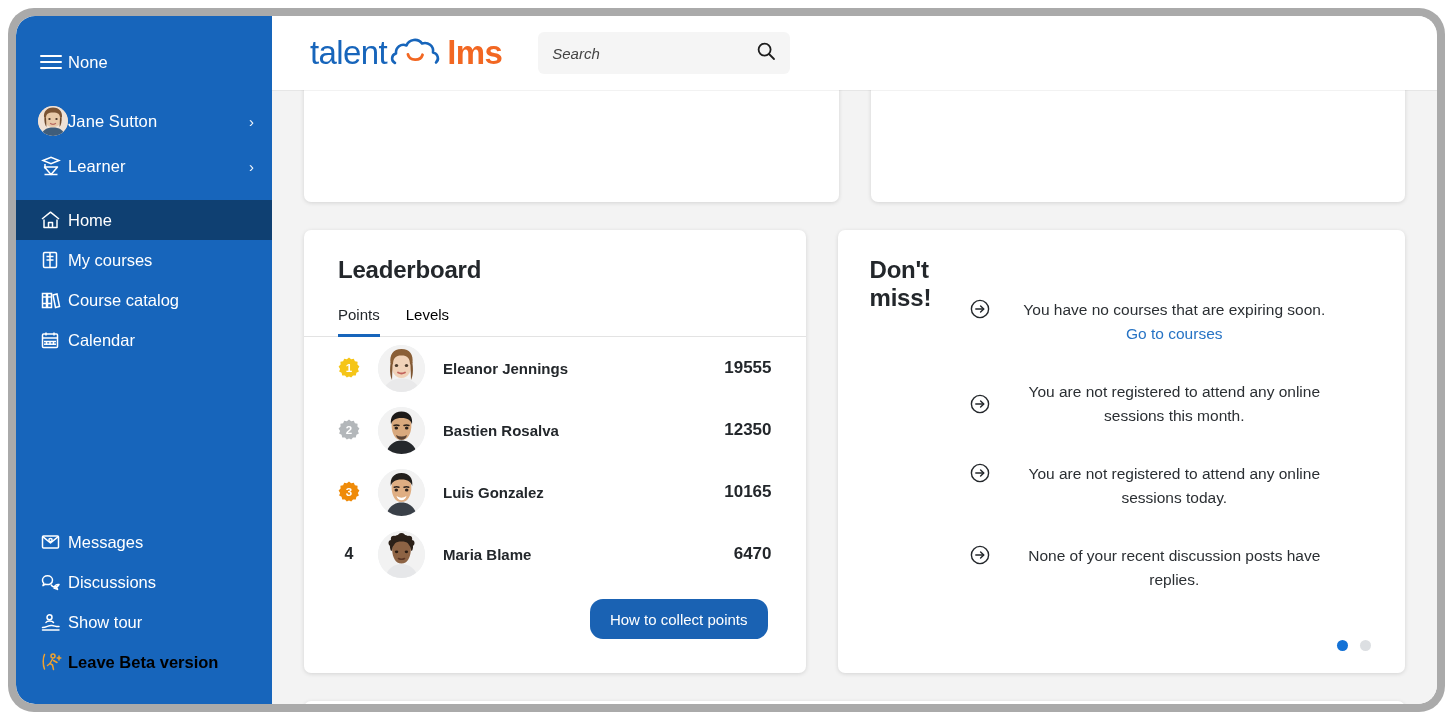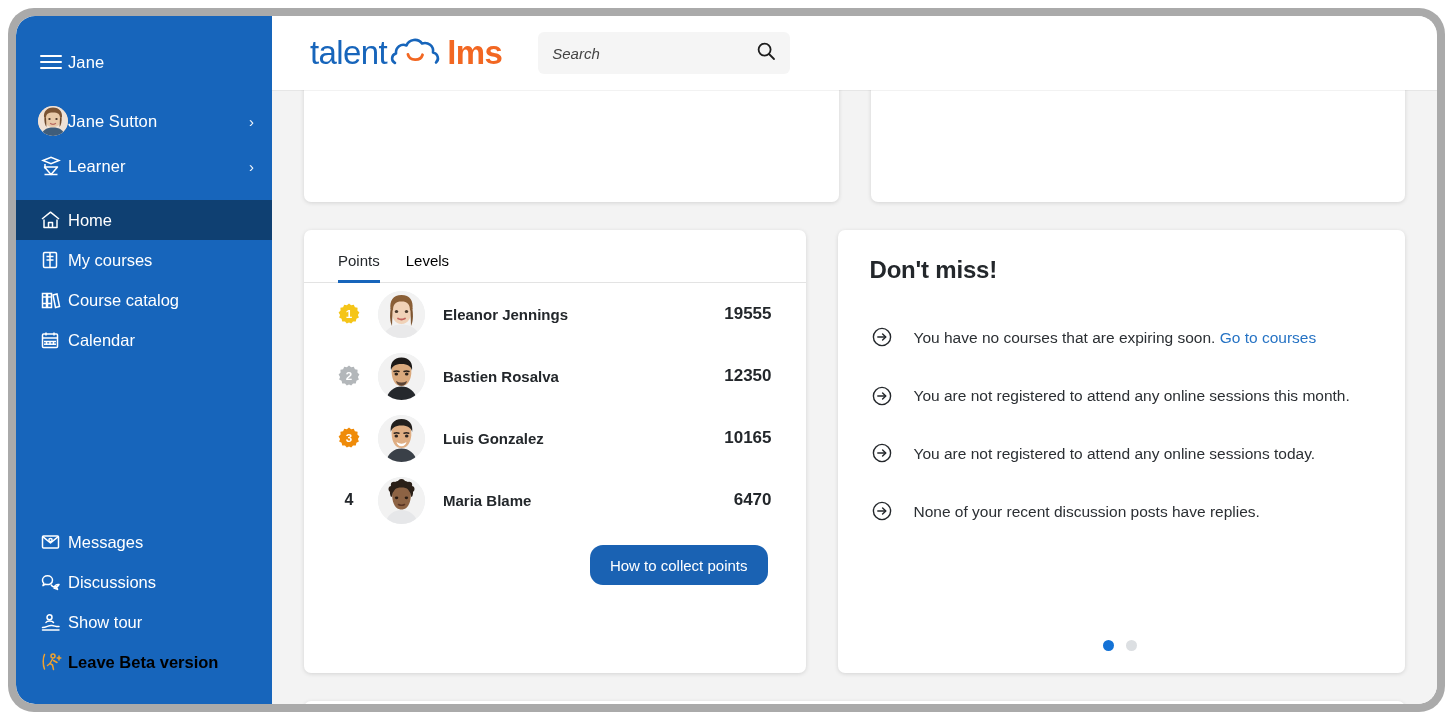--- a/index.html
+++ b/index.html
@@ -213,21 +213,21 @@
   .btn-primary {
     background: #1a62b3; color: #ffffff;
     border: none; border-radius: 13px;
     height: 40px; padding: 0 20px;
     font-family: "Liberation Sans", sans-serif;
     font-size: 15px;
     cursor: pointer;
   }
 
   
-  #dontmiss { padding: 26px 34px 0 32px; display: flex; flex-direction: column; }
+  #dontmiss { padding: 26px 34px 0 32px; display: flex; flex-direction: row; }
   #dm-list { margin-top: 42px; }
   .dm-item {
     display: flex;
     margin-bottom: 34px;
   }
   .dm-ic {
     width: 24px; min-width: 24px;
     margin-right: 20px;
     display: flex; align-items: flex-start; justify-content: center;
     padding-top: 1px;
@@ -255,21 +255,21 @@
   <nav id="sidebar">
 
     <div class="side-row" id="menu-row">
       <span class="ic">
         <svg width="22" height="16" viewBox="0 0 22 16">
           <rect x="0" y="1" width="22" height="2" rx="1" fill="#fff"></rect>
           <rect x="0" y="7" width="22" height="2" rx="1" fill="#fff"></rect>
           <rect x="0" y="13" width="22" height="2" rx="1" fill="#fff"></rect>
         </svg>
       </span>
-      <span class="lbl">Jane</span>
+      <span class="lbl">None</span>
     </div>
 
     <div class="side-row" id="user-row">
       <span class="ic">
         <span class="avatar-sm">
           <svg width="30" height="30" viewBox="0 0 30 30">
             <circle cx="15" cy="15" r="15" fill="#f0e2d6"></circle>
             <path d="M15 2 C21 2 24 7 23.5 13 C23.2 17 21 21 15 21 C9 21 6.8 17 6.5 13 C6 7 9 2 15 2 Z" fill="#e8c9a8"></path>
             <path d="M15 1.5 C21.5 1.5 24.5 6 24 11 L22 12 C22 8 20 6.5 15 6.5 C10 6.5 8 8 8 12 L6 11 C5.5 6 8.5 1.5 15 1.5 Z" fill="#7b5434"></path>
             <path d="M6.5 11 C6 15 6.8 19 8.5 21 L8 12 Z" fill="#6d4a2e"></path>
@@ -426,20 +426,21 @@
     <div id="content">
 
       <div class="row-cards" id="top-row">
         <div class="card"></div>
         <div class="card"></div>
       </div>
 
       <div class="row-cards" id="mid-row">
 
         <div class="card" id="leaderboard">
+          <div class="card-title" id="lb-title">Leaderboard</div>
 
           <div id="lb-tabs">
             <div class="tab active">Points</div>
             <div class="tab">Levels</div>
           </div>
 
           <div>
 
             <div class="lb-row">
               <span class="rank">

